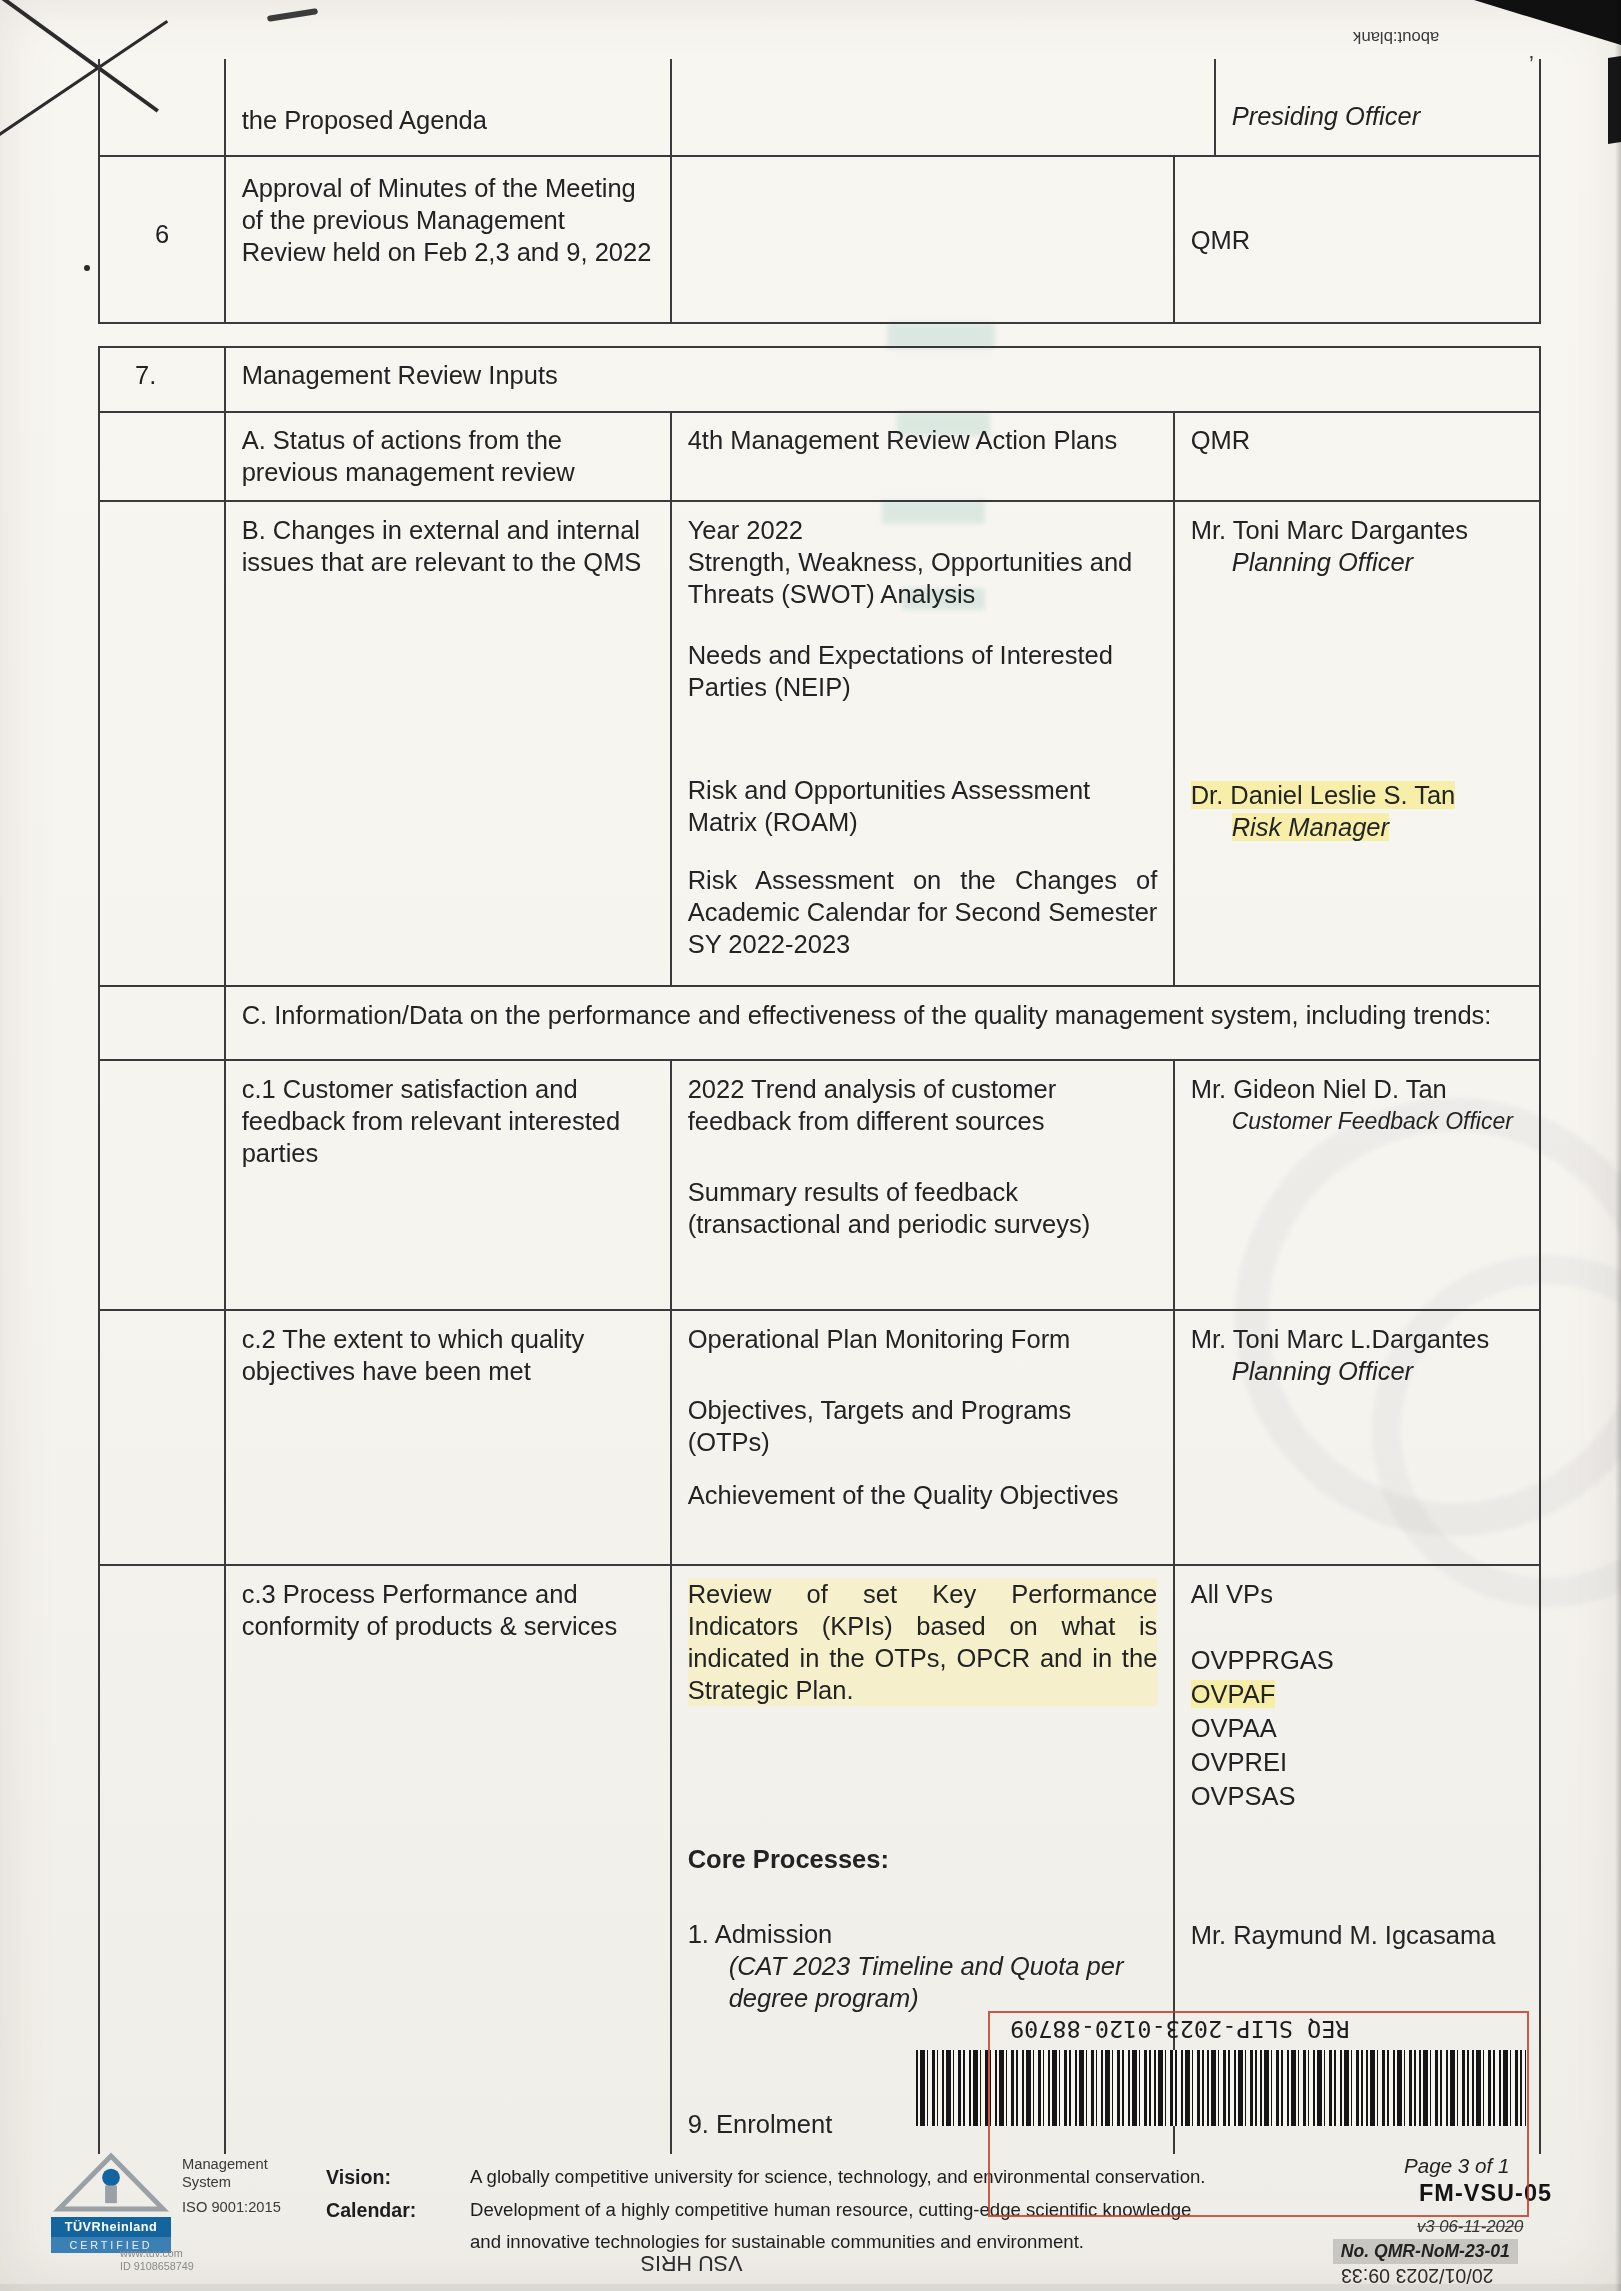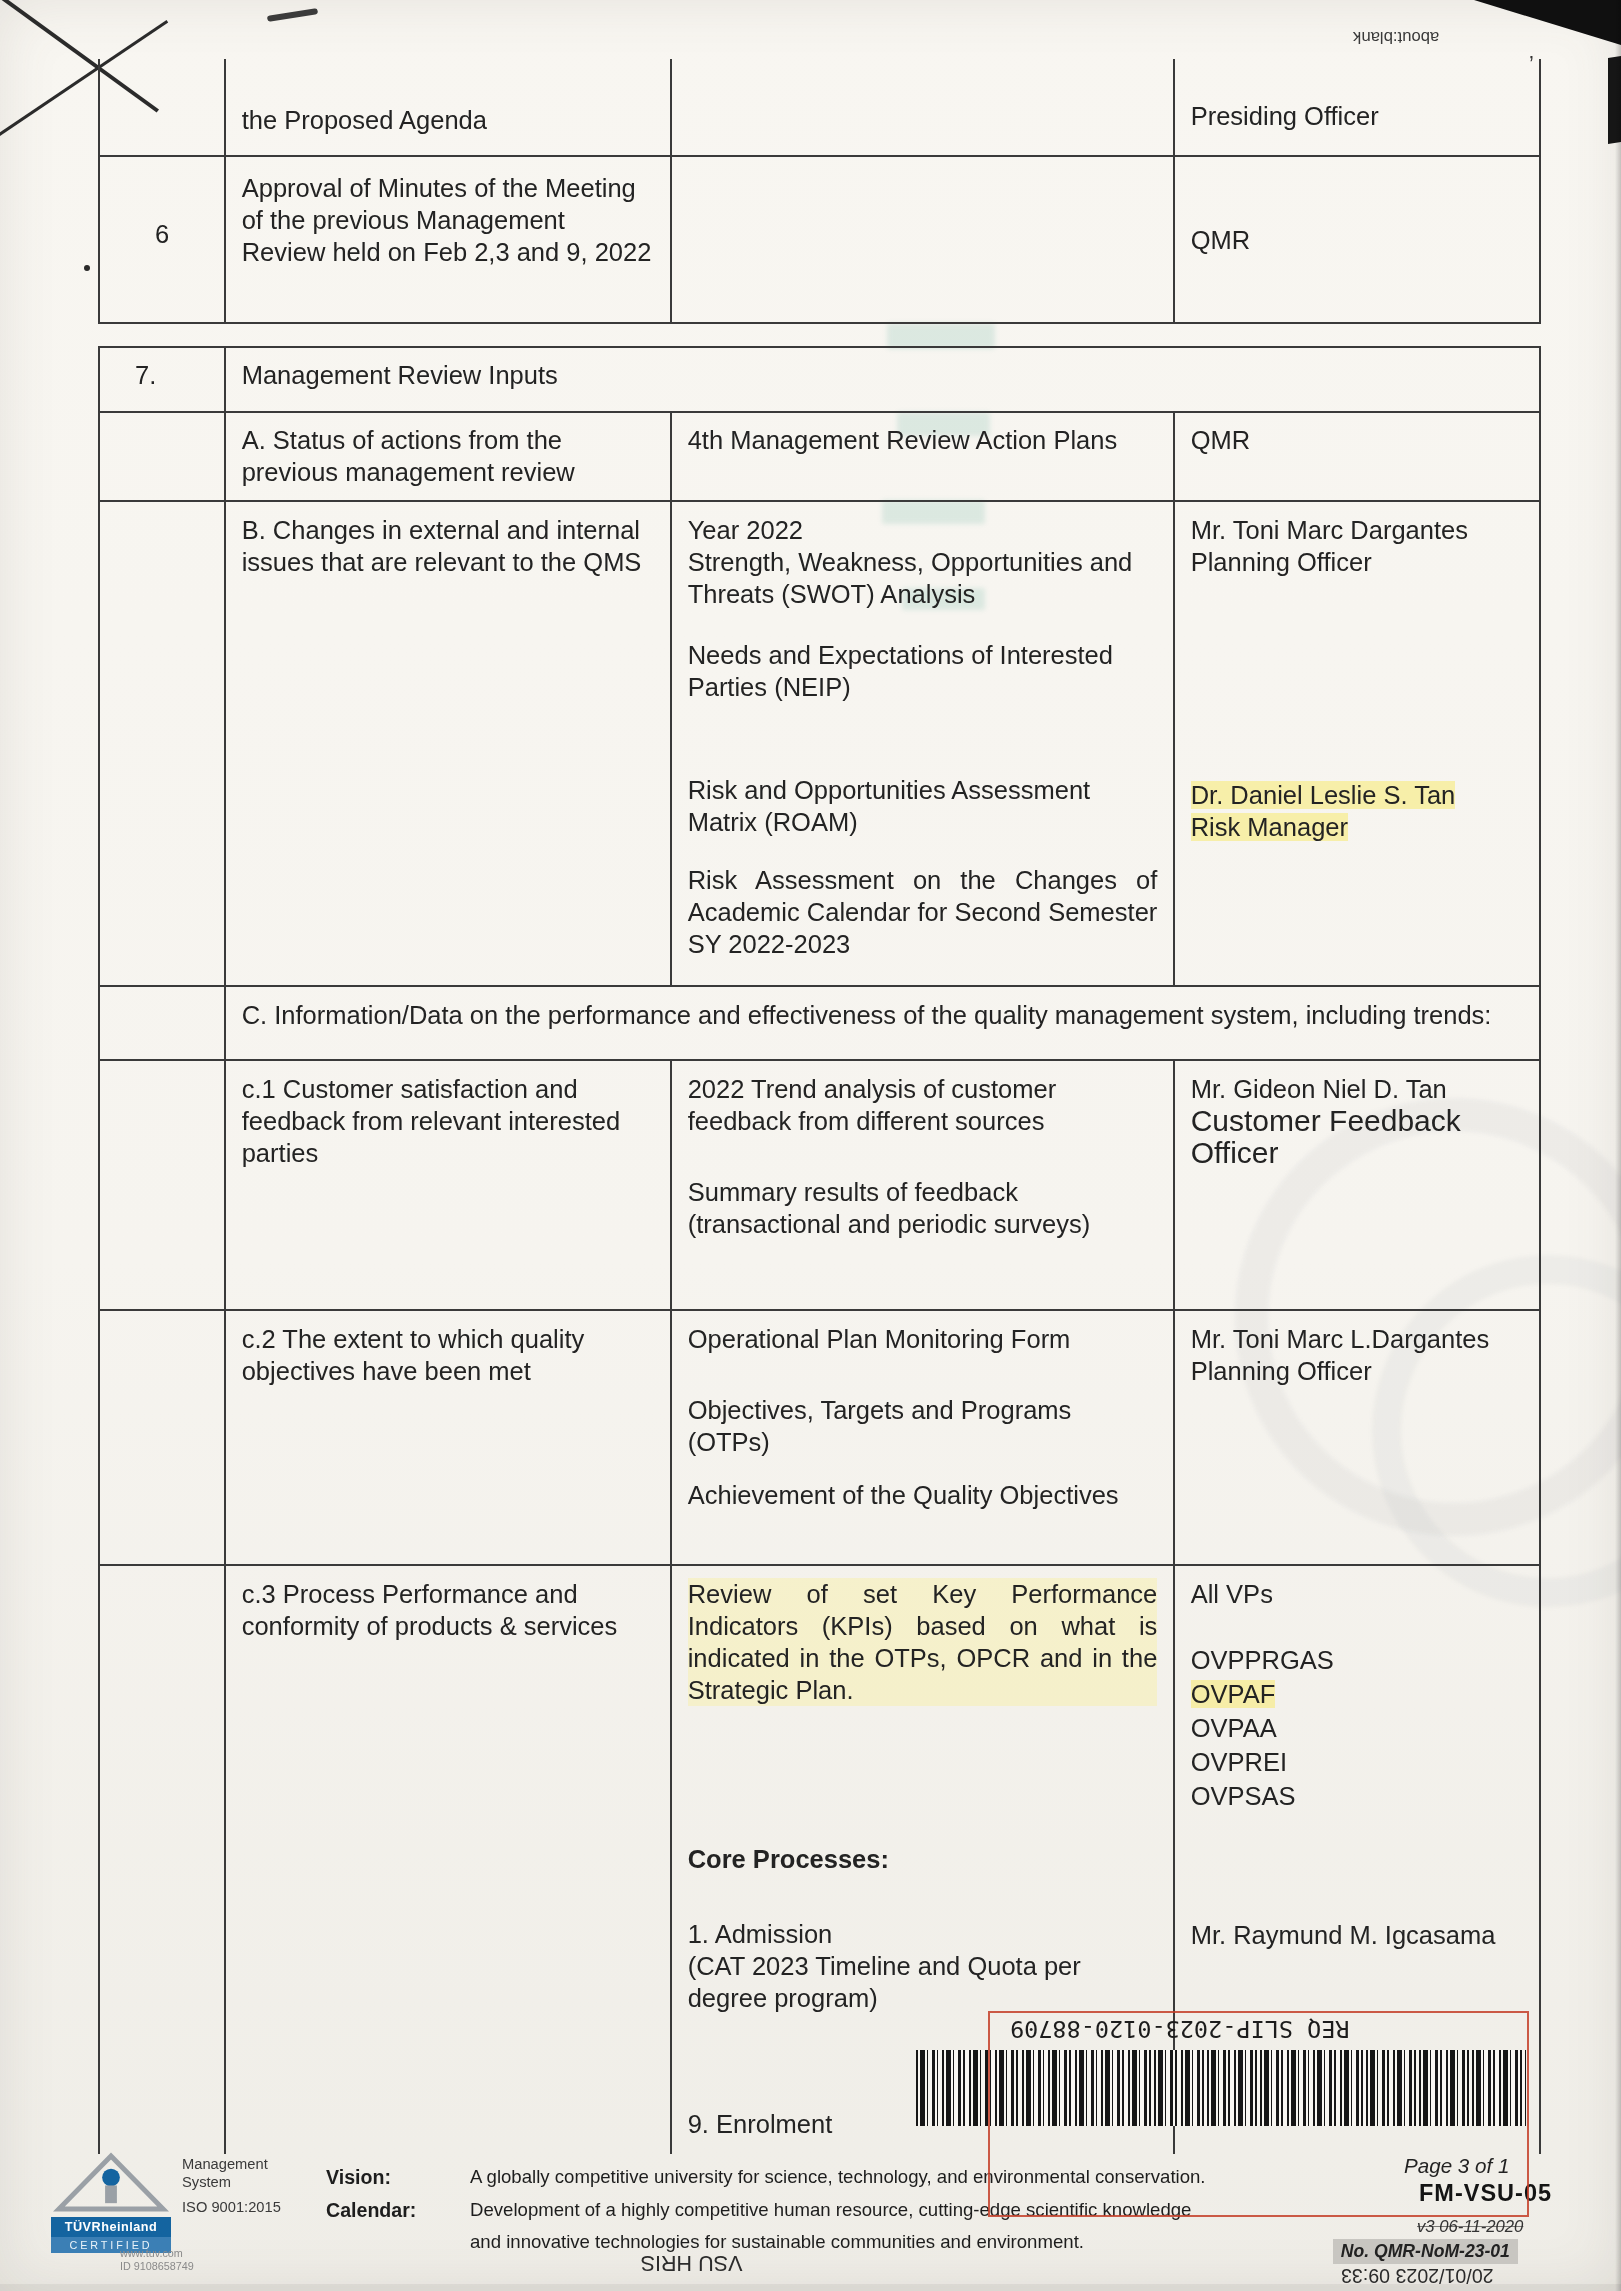--- a/index.html
+++ b/index.html
@@ -31,25 +31,25 @@
     border-left:2px solid #3a3a3a;
     padding:11.8px 15.7px;
     font-size:25.5px;line-height:32px;color:#232323;
     box-sizing:border-box;
   }
   .tcell:first-child{border-left:none;}
   .span3{grid-column:2/5;}
   .tgap{height:21.6px;}
   .num{display:flex;justify-content:center;}
   .vcenter{display:flex;align-items:center;}
-  .italic{}
+  .italic{font-style:italic;margin-left:41px;}
   .bold{font-weight:bold;}
   .just{text-align:justify;}
   p{margin:0;}
-  .title-sm{font-size:30px;}
+  .title-sm{font-size:23px;}
   .hl{background:rgba(248,233,112,.55);}
   .hlsoft{background:rgba(249,238,150,.38);}
   
   .abs{position:absolute;}
   .r180{transform:rotate(180deg);}
   .tuv{left:51px;top:2152px;width:120px;text-align:center;}
   .tuv-band{background:#1464a0;color:#fff;font-weight:bold;font-size:12.7px;padding:2.9px 0;letter-spacing:0.5px;}
   .tuv-cert{background:#3b7fb5;color:#eaf3fa;font-size:10.8px;letter-spacing:2.9px;padding:2px 0;}
   .cert-sys{left:182px;top:2156px;font-size:14.7px;color:#3a3a3a;line-height:17.6px;}
   .cert-sys .iso{margin-top:7.8px;}

